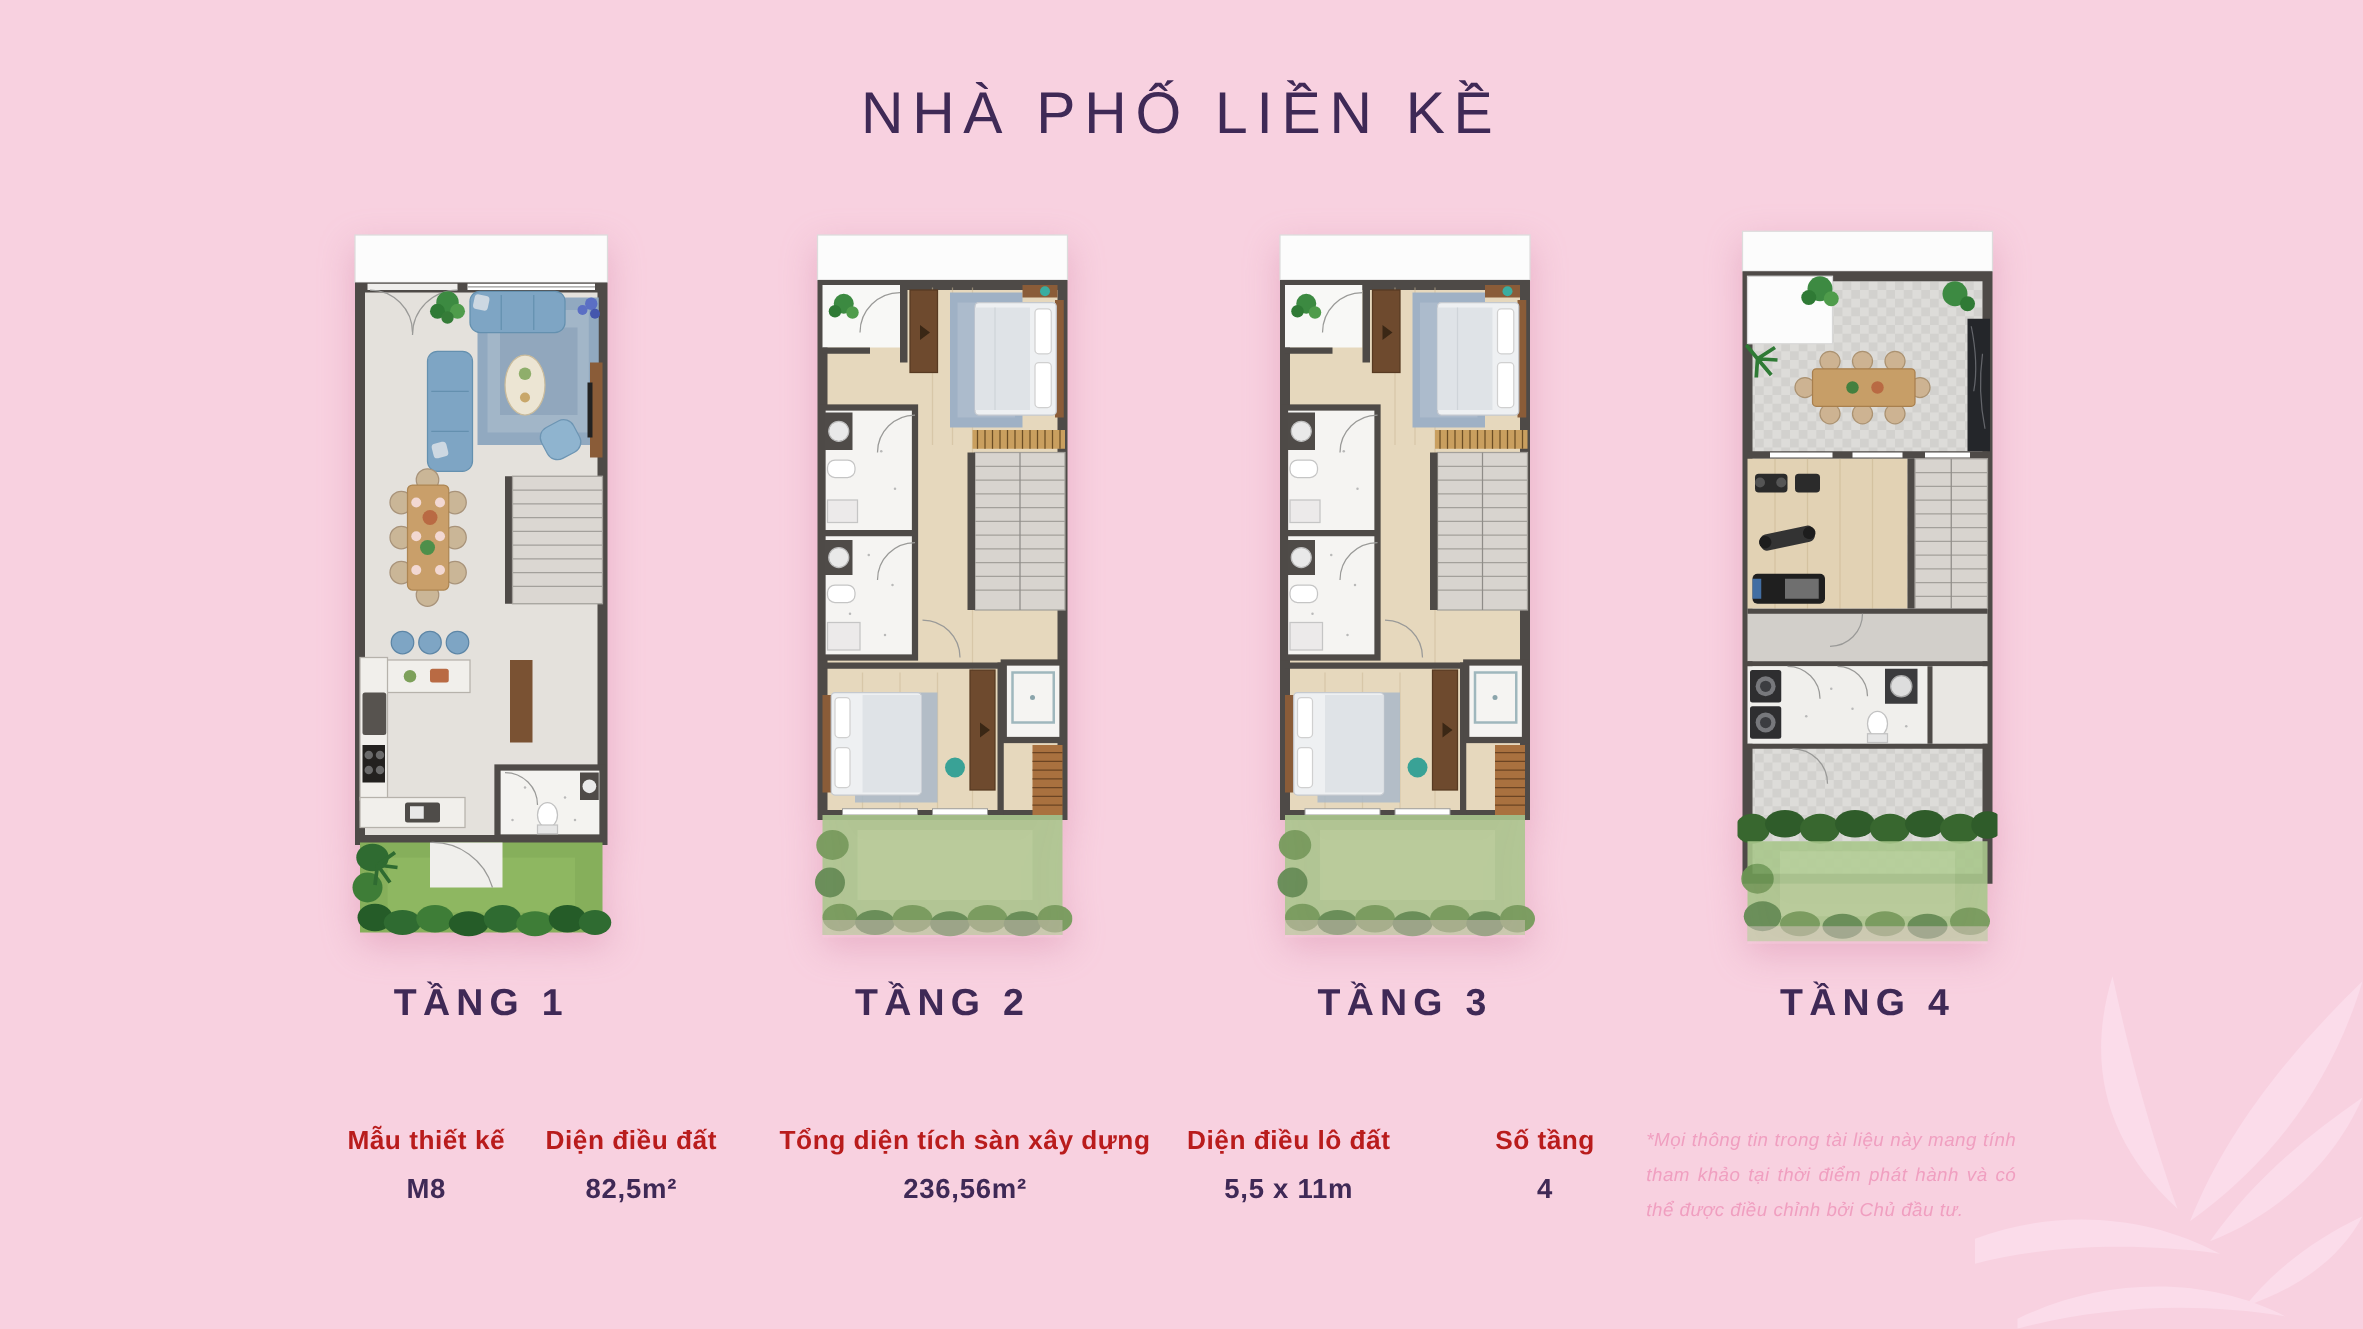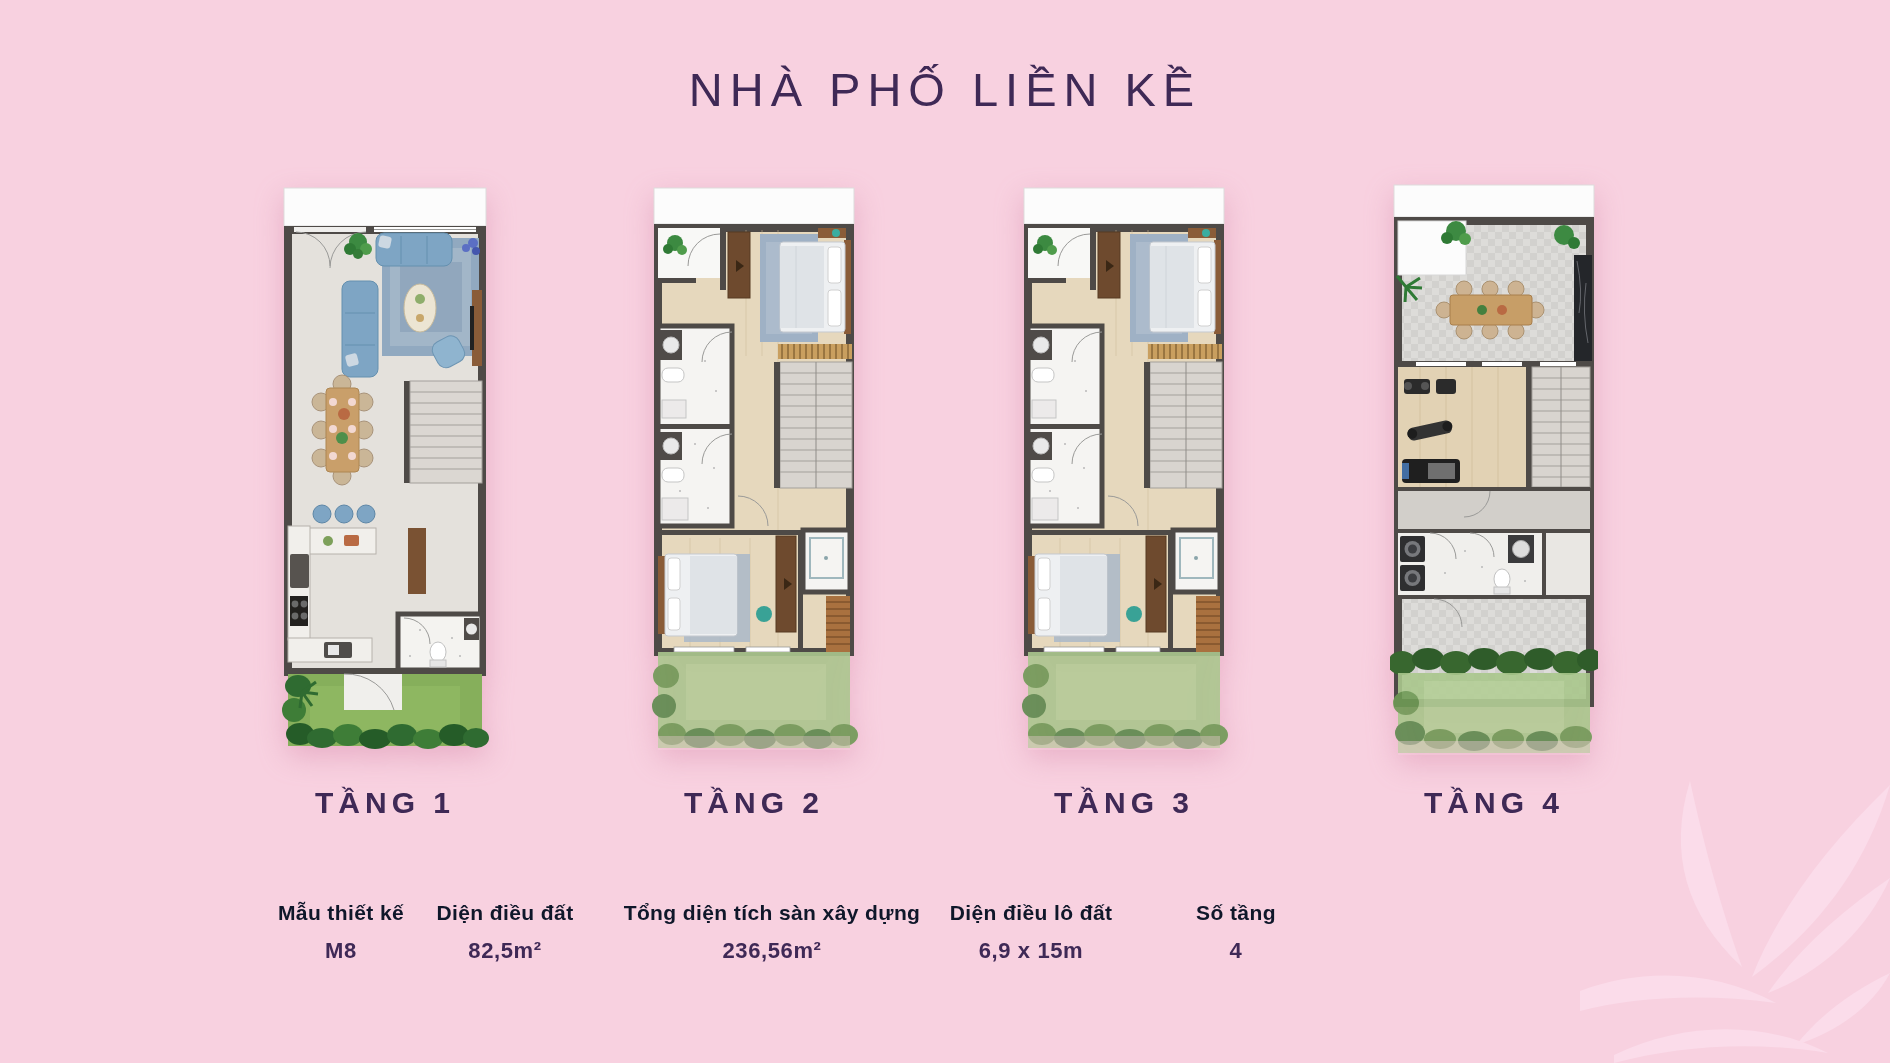--- a/index.html
+++ b/index.html
@@ -27,21 +27,21 @@
   .floor-label{
     position:absolute;top:786px;transform:translateX(-50%);
     font-size:30px;font-weight:600;letter-spacing:5px;
     color:#3f2956;white-space:nowrap;
   }
   .spec{
     position:absolute;top:901px;transform:translateX(-50%);
     display:flex;flex-direction:column;align-items:center;gap:13px;
     white-space:nowrap;
   }
-  .spec-label{font-size:21px;font-weight:600;color:#0f172a;letter-spacing:.4px;}
+  .spec-label{font-size:21px;font-weight:600;color:#b91c1c;letter-spacing:.4px;}
   .spec-value{font-size:22px;font-weight:700;color:#3f2956;letter-spacing:.6px;}
   .disclaimer{
     position:absolute;left:1317px;top:899px;width:296px;
     font-size:15px;font-style:italic;font-weight:500;
     color:#f09fc0;line-height:28px;letter-spacing:.4px;
   }
   .disclaimer .justify{text-align:justify;text-align-last:justify;}
   .leaf-deco{position:absolute;right:0;bottom:0;}
 </style>
 </head>
@@ -474,27 +474,32 @@
   <div class="spec" style="left:505px">
     <div class="spec-label">Diện điều đất</div>
     <div class="spec-value">82,5m²</div>
   </div>
   <div class="spec" style="left:772px">
     <div class="spec-label">Tổng diện tích sàn xây dựng</div>
     <div class="spec-value">236,56m²</div>
   </div>
   <div class="spec" style="left:1031px">
     <div class="spec-label">Diện điều lô đất</div>
-    <div class="spec-value">6,9 x 15m</div>
+    <div class="spec-value">5,5 x 11m</div>
   </div>
   <div class="spec" style="left:1236px">
     <div class="spec-label">Số tầng</div>
     <div class="spec-value">4</div>
   </div>
 
+  <div class="disclaimer">
+    <div class="justify">*Mọi thông tin trong tài liệu này mang tính</div>
+    <div class="justify">tham khảo tại thời điểm phát hành và có</div>
+    <div>thể được điều chỉnh bởi Chủ đầu tư.</div>
+  </div>
 
   <svg class="leaf-deco" width="310" height="300" viewBox="0 0 310 300">
     <g fill="#fbdcea">
       <path d="M110,18 C88,90 106,152 162,204 C136,130 122,72 110,18 Z"></path>
       <path d="M310,22 C245,85 198,148 172,214 C230,172 283,112 310,22 Z"></path>
       <path d="M310,115 C262,148 220,184 188,230 C240,210 287,168 310,115 Z"></path>
       <path d="M310,210 C272,228 240,252 216,282 C258,268 292,244 310,210 Z"></path>
       <path d="M0,228 C64,204 136,208 196,240 C124,230 52,234 0,248 Z"></path>
       <path d="M34,292 C104,258 186,258 248,290 C176,278 100,282 34,300 Z"></path>
     </g>

